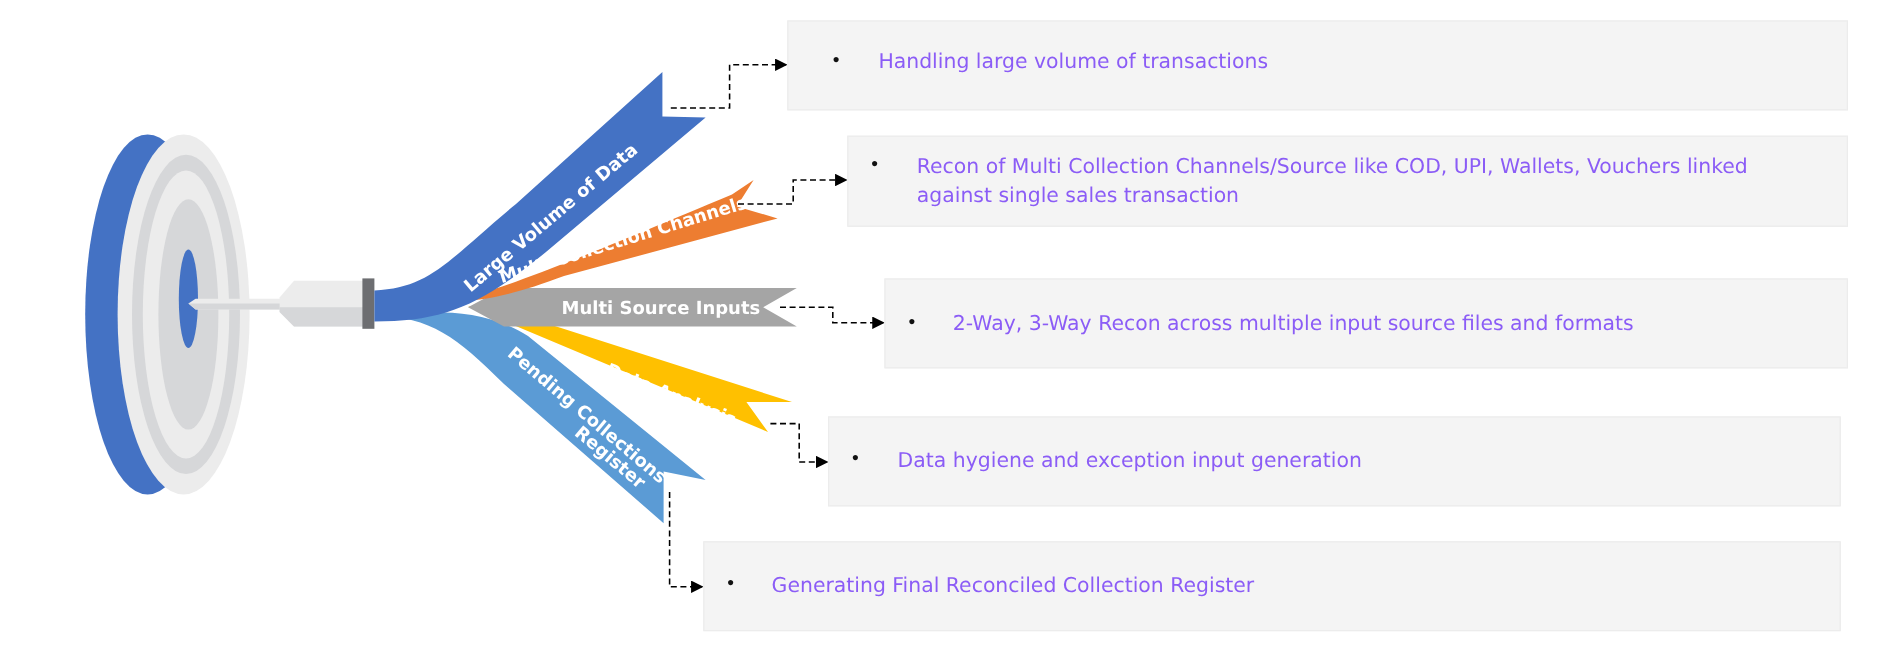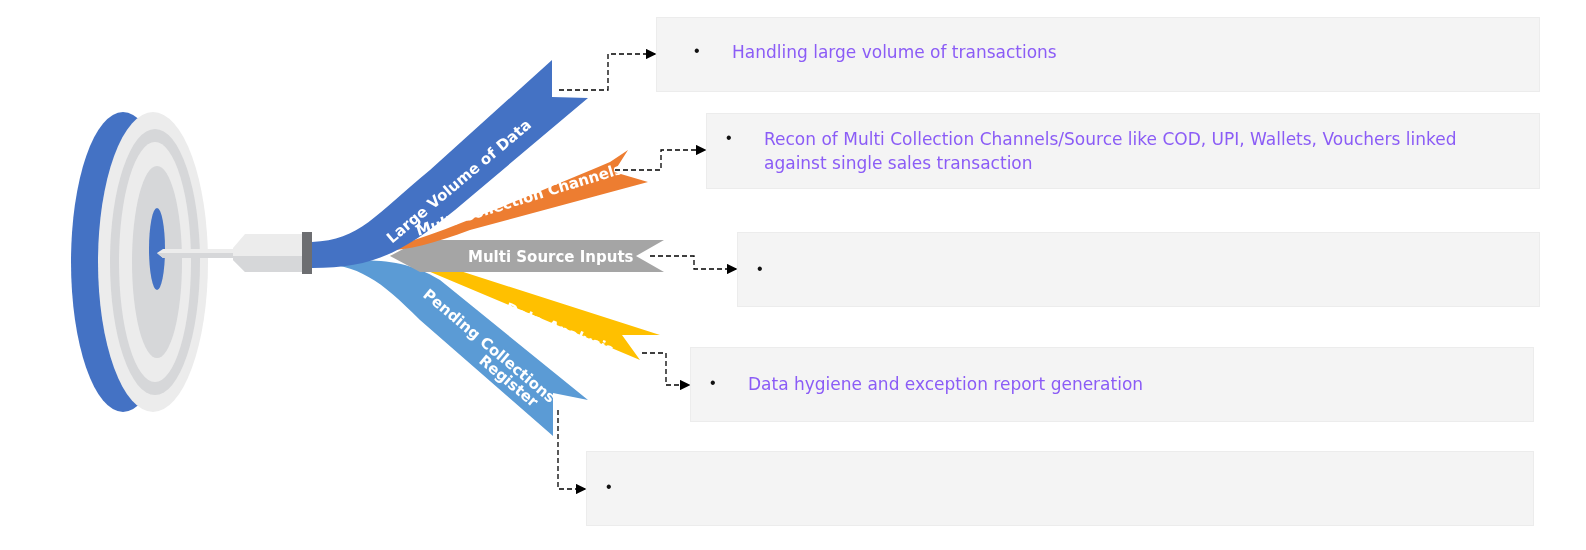--- a/index.html
+++ b/index.html
@@ -73,22 +73,24 @@
 </div>
 
 <div class="box" style="left:706px; top:113px; width:834px; height:76px;">
   <span class="bullet" style="left:19px; top:15px;">•</span>
   <span class="text" style="left:57px; top:13px;">Recon of Multi Collection Channels/Source like COD, UPI, Wallets, Vouchers linked</span>
   <span class="text" style="left:57px; top:37px;">against single sales transaction</span>
 </div>
 
 <div class="box" style="left:737px; top:232px; width:803px; height:75px;">
   <span class="bullet" style="left:19px; top:27px;">•</span>
+  <span class="text" style="left:56px; top:25px;">2-Way, 3-Way Recon across multiple input source files and formats</span>
 </div>
 
 <div class="box" style="left:690px; top:347px; width:844px; height:75px;">
   <span class="bullet" style="left:19px; top:26px;">•</span>
-  <span class="text" style="left:57px; top:24px;">Data hygiene and exception report generation</span>
+  <span class="text" style="left:57px; top:24px;">Data hygiene and exception input generation</span>
 </div>
 
 <div class="box" style="left:586px; top:451px; width:948px; height:75px;">
   <span class="bullet" style="left:19px; top:26px;">•</span>
+  <span class="text" style="left:56px; top:24px;">Generating Final Reconciled Collection Register</span>
 </div>
 
 </body></html>

